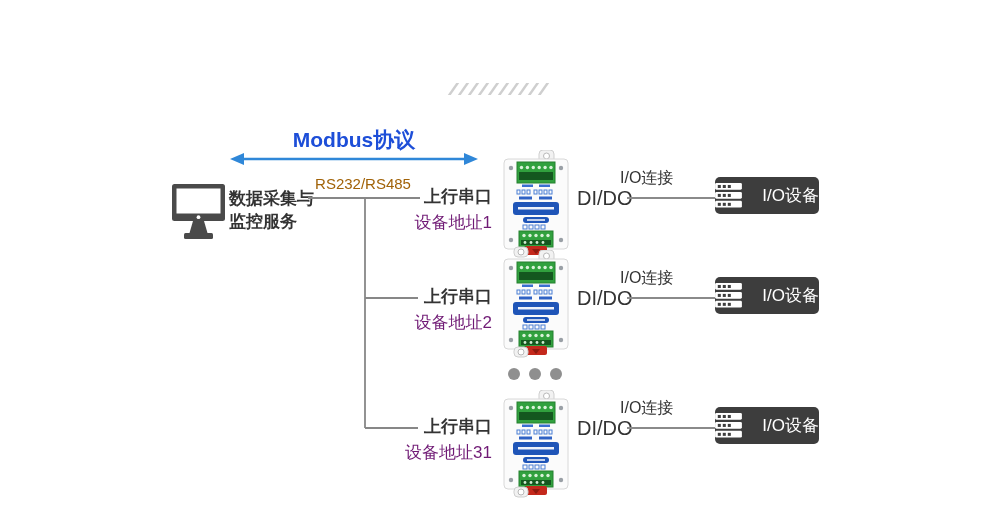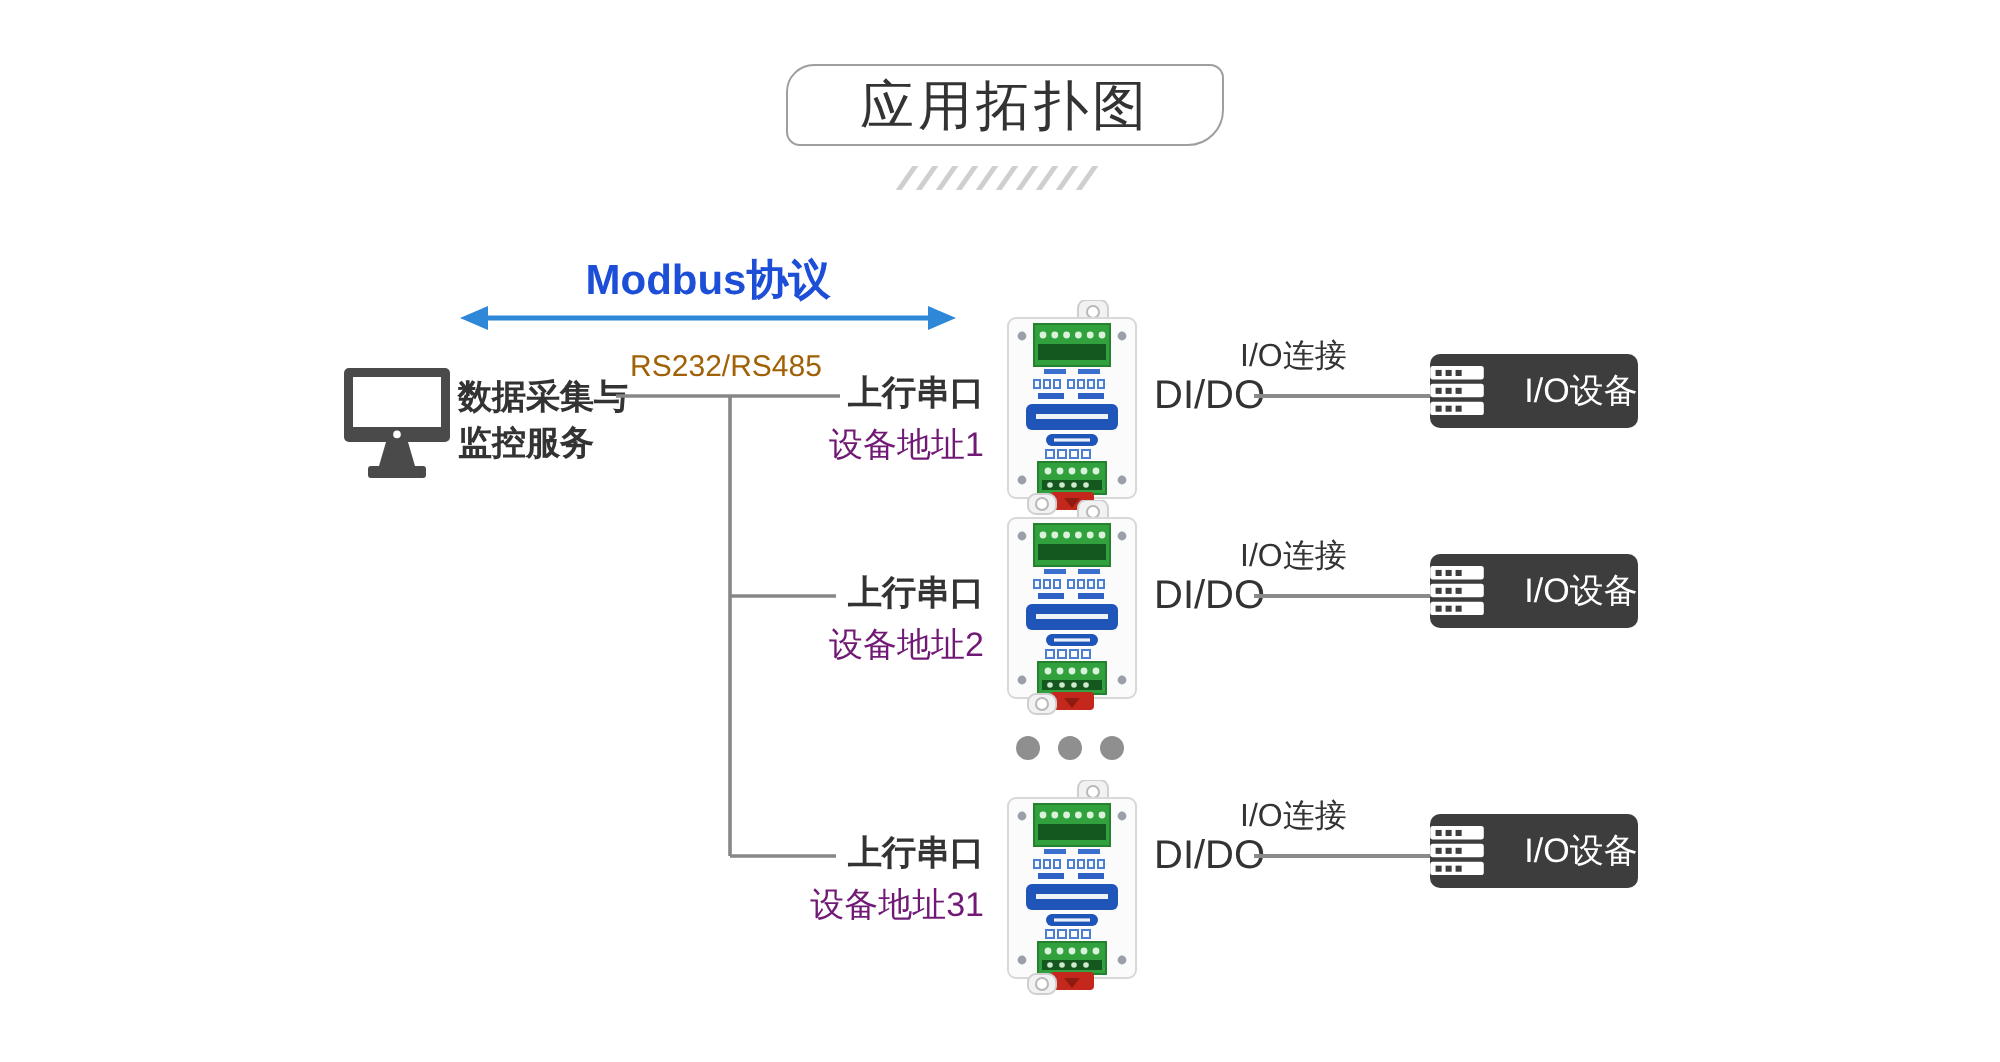--- a/index.html
+++ b/index.html
@@ -54,21 +54,21 @@
   .row-3 .device { top: 12px; }
   .io-label { position: absolute; left: 577px; top: 39px; font-size: 20px; color: #333; }
   .link-line { position: absolute; left: 627px; top: 49px; width: 88px; height: 2px; background: #8a8a8a; }
   .link-label {
     position: absolute; left: 620px; top: 20px; width: 94px;
     text-align: left; font-size: 16px; color: #333;
   }
   .io-box {
     position: absolute; left: 715px; top: 29px; width: 104px; height: 37px;
     background: #3d3d3d; border-radius: 5px;
-    display: flex; align-items: center; justify-content: center; gap: 20px;
+    display: flex; align-items: center; justify-content: space-between; gap: 20px;
   }
   .io-box-label { color: #fff; font-size: 17px; font-weight: 500; }
   
   .ellipsis { position: absolute; left: 508px; top: 368px; display: flex; gap: 9px; }
   .ellipsis i { display: block; width: 12px; height: 12px; border-radius: 50%; background: #8f8f8f; }
 </style>
 </head>
 <body>
 
 <svg width="0" height="0" style="position:absolute">
@@ -155,23 +155,20 @@
         <rect x="3" y="22.2" width="3.4" height="3.4"></rect>
           <rect x="8.6" y="22.2" width="3.4" height="3.4"></rect>
           <rect x="14.2" y="22.2" width="3.4" height="3.4"></rect>
       </g>
     </g>
   </defs>
 </svg>
 
 <div class="canvas">
 
-  <div class="title-box">
-    <span>应用拓扑图</span>
-  </div>
   <div class="slashes">
     <i></i>
       <i></i>
       <i></i>
       <i></i>
       <i></i>
       <i></i>
       <i></i>
       <i></i>
       <i></i>

